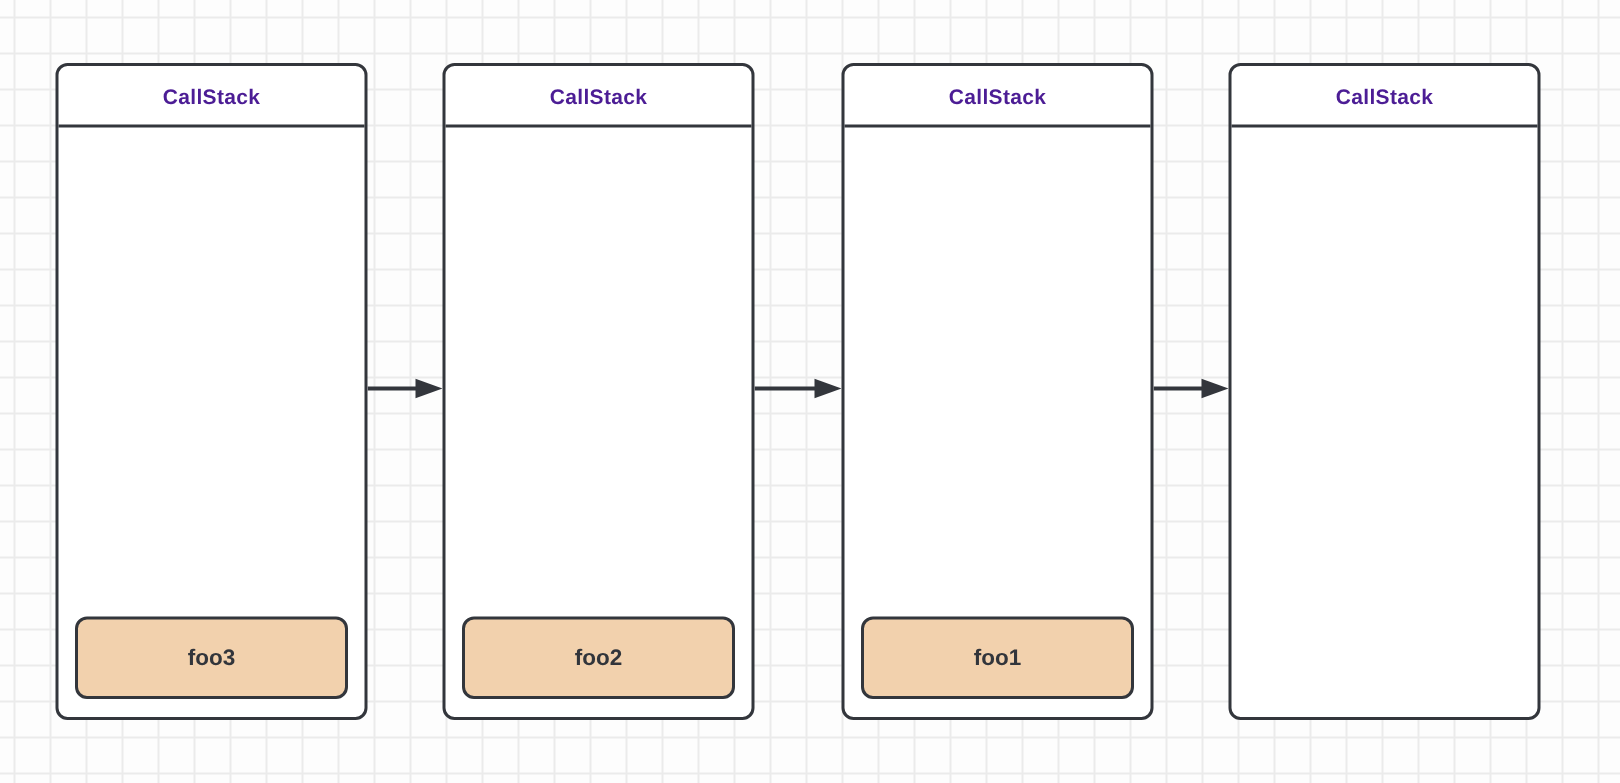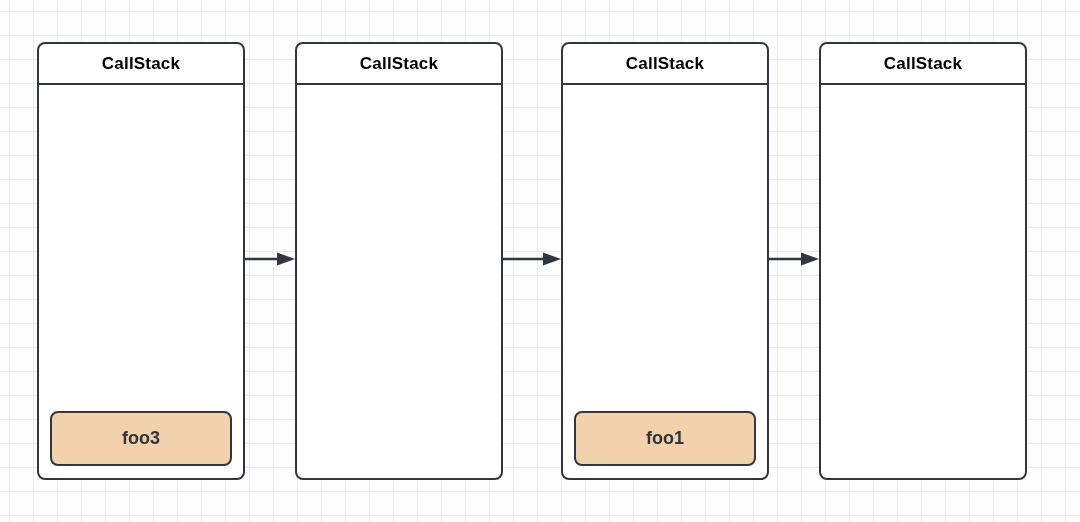--- a/index.html
+++ b/index.html
@@ -33,43 +33,43 @@
   .frame.f1 { left: 295px; }
   .frame.f2 { left: 561px; }
   .frame.f3 { left: 819px; }
   .frame-header {
     box-sizing: border-box;
     height: 41px;
     border-bottom: 2.5px solid #33363c;
     display: flex;
     align-items: center;
     justify-content: center;
-    font-size: 17px;
+    font-size: 14px;
     font-weight: 700;
-    color: #000000;
+    color: #4c1d95;
     letter-spacing: 0.2px;
   }
   .frame-body {
     position: relative;
     height: calc(100% - 41px);
   }
   .chip {
     position: absolute;
     left: 11px;
     right: 11px;
     bottom: 12px;
     height: 55px;
     box-sizing: border-box;
     background: #f2d1ad;
     border: 2.5px solid #33363c;
     border-radius: 8px;
     display: flex;
     align-items: center;
     justify-content: center;
-    font-size: 18px;
+    font-size: 15px;
     font-weight: 700;
     color: #32353b;
     margin-top: 36px;
   }
   .arrow {
     position: absolute;
     top: 251px;
     height: 16px;
   }
   .arrow.a0 { left: 245px; width: 50px; }
@@ -84,20 +84,23 @@
 
   <div class="frame f0">
     <div class="frame-header">CallStack</div>
     <div class="frame-body">
       <div class="chip">foo3</div>
     </div>
   </div>
 
   <div class="frame f1">
     <div class="frame-header">CallStack</div>
+    <div class="frame-body">
+      <div class="chip">foo2</div>
+    </div>
   </div>
 
   <div class="frame f2">
     <div class="frame-header">CallStack</div>
     <div class="frame-body">
       <div class="chip">foo1</div>
     </div>
   </div>
 
   <div class="frame f3">

